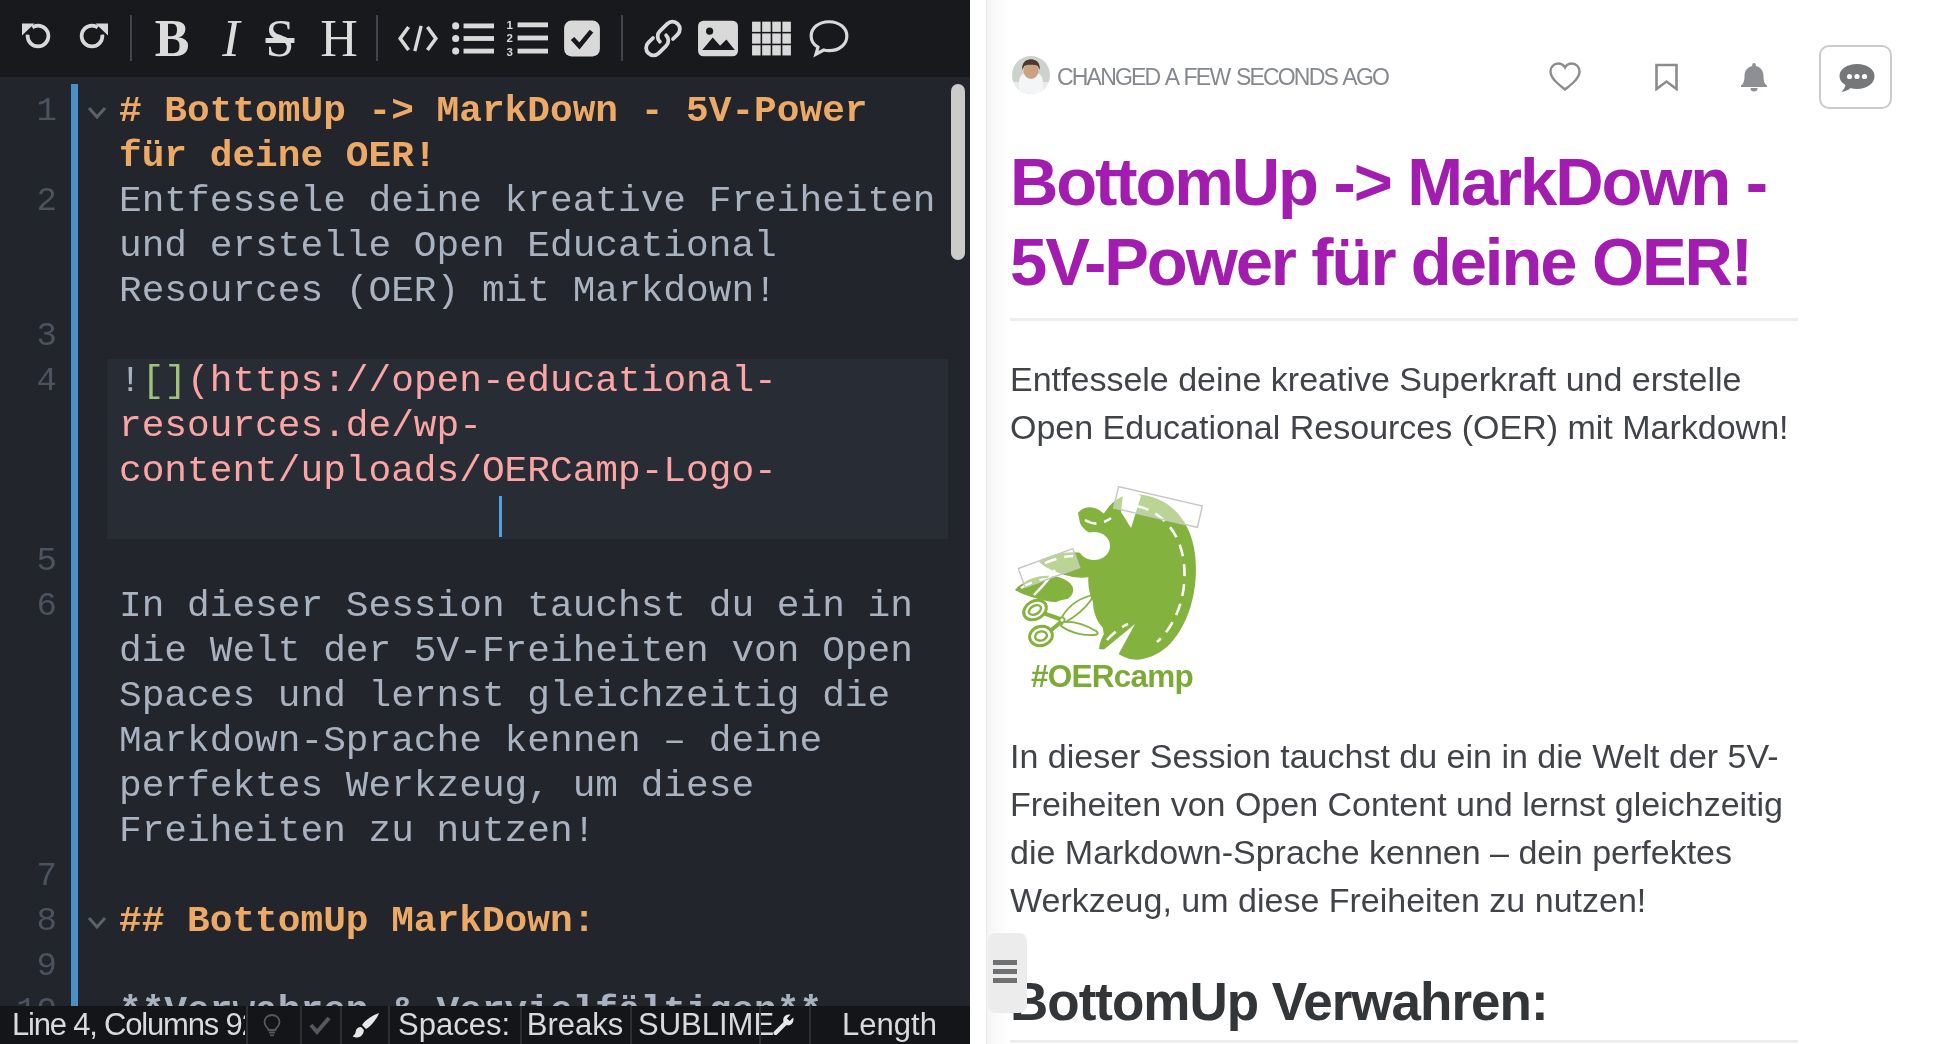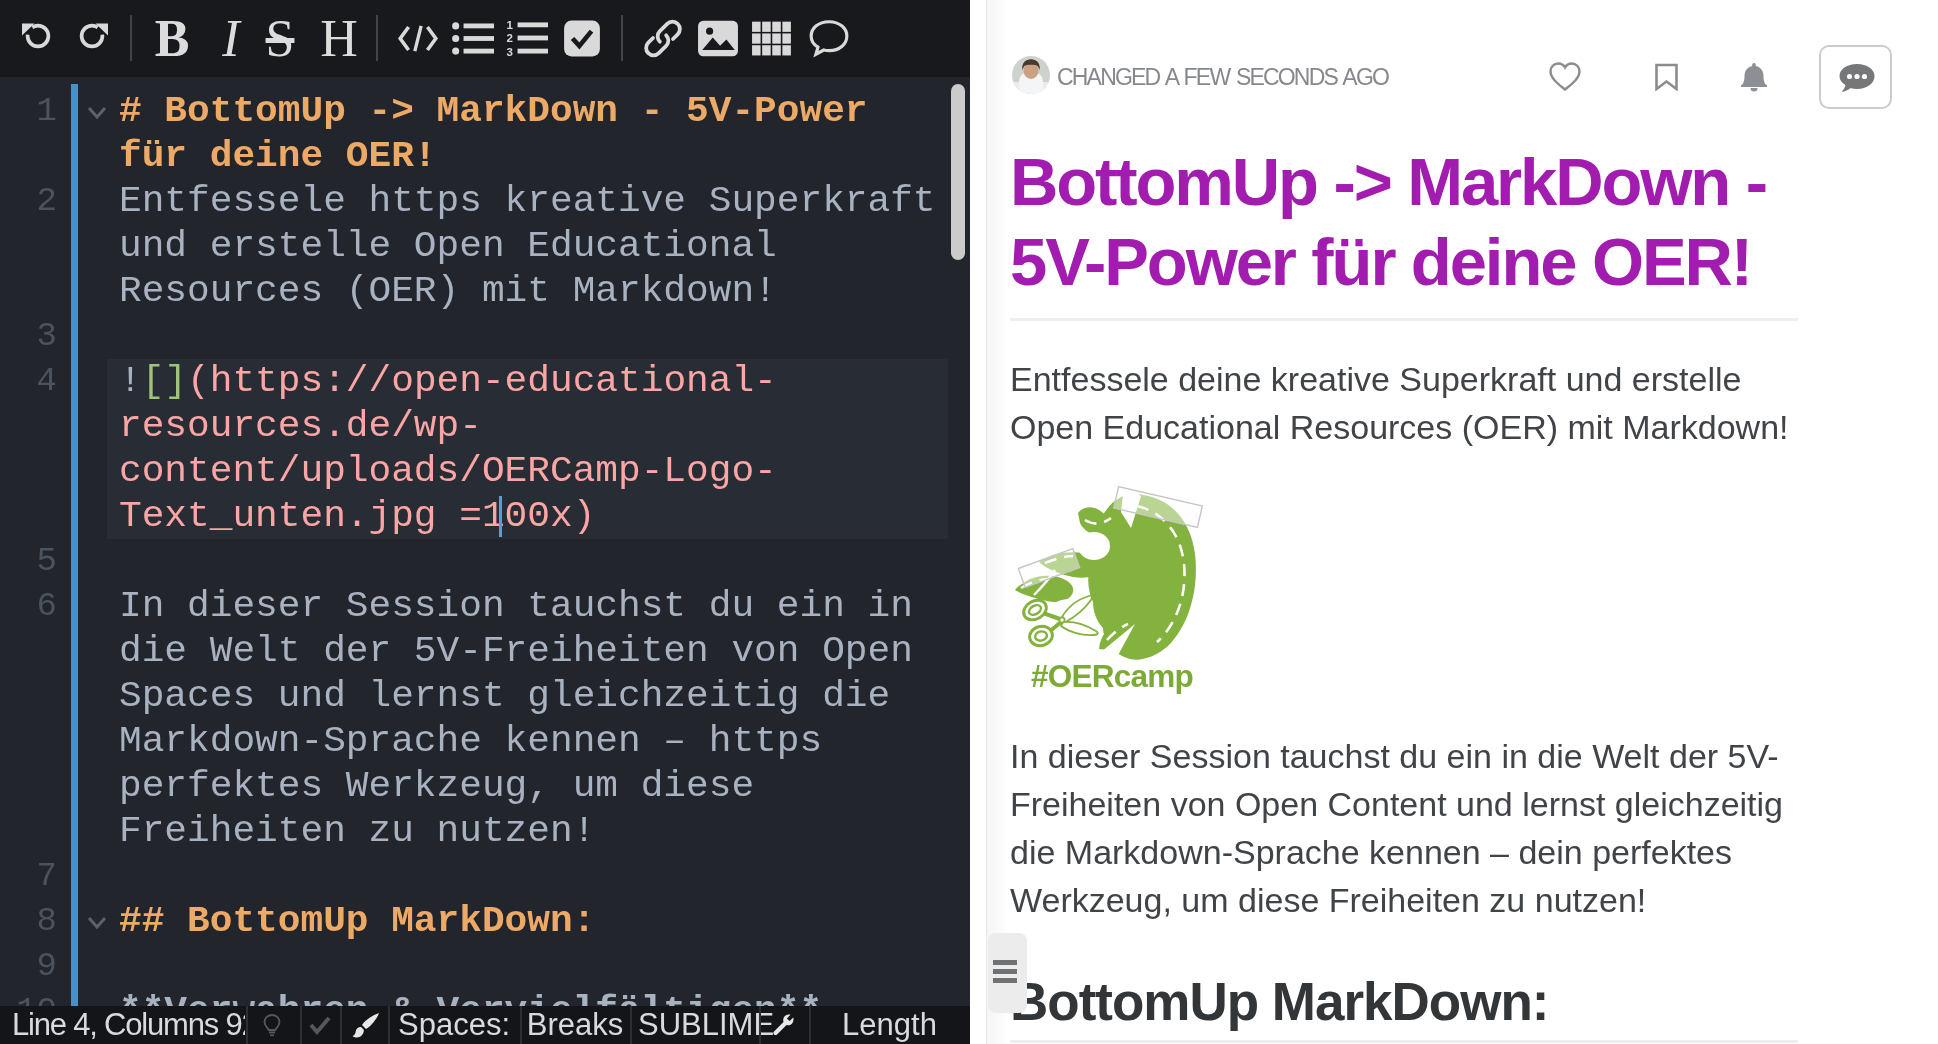--- a/index.html
+++ b/index.html
@@ -132,31 +132,30 @@
     <div class="gnum" style="left:-3px;top:867px;">9</div>
     <div class="gnum" style="left:-3px;top:912px;">10</div>
     <svg class="chev" style="left:84px;top:22px;" viewBox="0 0 26 26">
         <path d="M5 9 L13 18 L21 9" fill="none" stroke="#5a626e" stroke-width="3"></path>
       </svg>
     <svg class="chev" style="left:84px;top:832px;" viewBox="0 0 26 26">
         <path d="M5 9 L13 18 L21 9" fill="none" stroke="#5a626e" stroke-width="3"></path>
       </svg>
     <div class="row orange" style="top:12px;"># BottomUp -&gt; MarkDown - 5V-Power</div>
     <div class="row orange" style="top:57px;">für deine OER!</div>
-    <div class="row" style="top:102px;">Entfessele https kreative Superkraft</div>
+    <div class="row" style="top:102px;">Entfessele deine kreative Freiheiten</div>
     <div class="row" style="top:147px;">und erstelle Open Educational</div>
     <div class="row" style="top:192px;">Resources (OER) mit Markdown!</div>
     <div class="row" style="top:282px;">!<span class="green">[]</span><span class="blue">(https://open-educational-</span></div>
     <div class="row blue" style="top:327px;">resources.de/wp-</div>
     <div class="row blue" style="top:372px;">content/uploads/OERCamp-Logo-</div>
-    <div class="row blue" style="top:417px;">Text_unten.jpg =100x)</div>
     <div class="row" style="top:507px;">In dieser Session tauchst du ein in</div>
     <div class="row" style="top:552px;">die Welt der 5V-Freiheiten von Open</div>
     <div class="row" style="top:597px;">Spaces und lernst gleichzeitig die</div>
-    <div class="row" style="top:642px;">Markdown-Sprache kennen – https</div>
+    <div class="row" style="top:642px;">Markdown-Sprache kennen – deine</div>
     <div class="row" style="top:687px;">perfektes Werkzeug, um diese</div>
     <div class="row" style="top:732px;">Freiheiten zu nutzen!</div>
     <div class="row orange" style="top:822px;">## BottomUp MarkDown:</div>
     <div class="row" style="top:912px;font-weight:bold;">**Verwahren &amp; Vervielfältigen**</div>
     <div id="cursor" style="left:499px;top:419px;"></div>
   </div>
   <div id="scrollthumb"></div>
   <div id="statusbar">
     <div class="sseg" style="left:12px;width:233px;text-align:left;white-space:nowrap;overflow:hidden;letter-spacing:-1.2px;">Line 4, Columns 92 <span style="color:#87898c;">— 21</span></div>
     <div class="ssep" style="left:246px;"></div>
@@ -262,20 +261,20 @@
       <path d="M 58,140 C 68,139 81,143 91,149 C 94,151 93,153 89,153 C 77,154 64,150 56,144 Z" fill="#ffffff" stroke-width="1.8"></path>
       <path d="M 38,131 L 55,137 M 44,150 L 56,140" stroke-width="4" fill="none"></path>
       <ellipse cx="30" cy="128" rx="12" ry="9" fill="#ffffff" stroke-width="3" transform="rotate(-30 30 128)"></ellipse>
       <ellipse cx="30" cy="128" rx="6.5" ry="4.2" fill="#ffffff" stroke-width="2.4" transform="rotate(-30 30 128)"></ellipse>
       <ellipse cx="36" cy="154" rx="11.5" ry="9.5" fill="#ffffff" stroke-width="3" transform="rotate(-15 36 154)"></ellipse>
       <ellipse cx="36" cy="154" rx="6" ry="4.5" fill="#ffffff" stroke-width="2.4" transform="rotate(-15 36 154)"></ellipse>
       <circle cx="57" cy="138" r="2.6" fill="#ffffff" stroke-width="1.8"></circle>
     </g>
   </svg>
   <div style="position:absolute;left:42px;top:658px;width:200px;text-align:center;font-size:31.5px;line-height:36px;font-weight:bold;color:#7cab35;letter-spacing:-0.75px;">#OERcamp</div>
-  <div id="h2">BottomUp MarkDown:</div>
+  <div id="h2">BottomUp Verwahren:</div>
   <div id="hr2"></div>
   <div id="tocbtn">
     <div style="position:absolute;left:5px;top:27px;width:24px;height:5px;background:#6f7173;"></div>
     <div style="position:absolute;left:5px;top:36px;width:24px;height:5px;background:#6f7173;"></div>
     <div style="position:absolute;left:5px;top:45px;width:24px;height:5px;background:#6f7173;"></div>
   </div>
 </div>
 
 </body></html>

